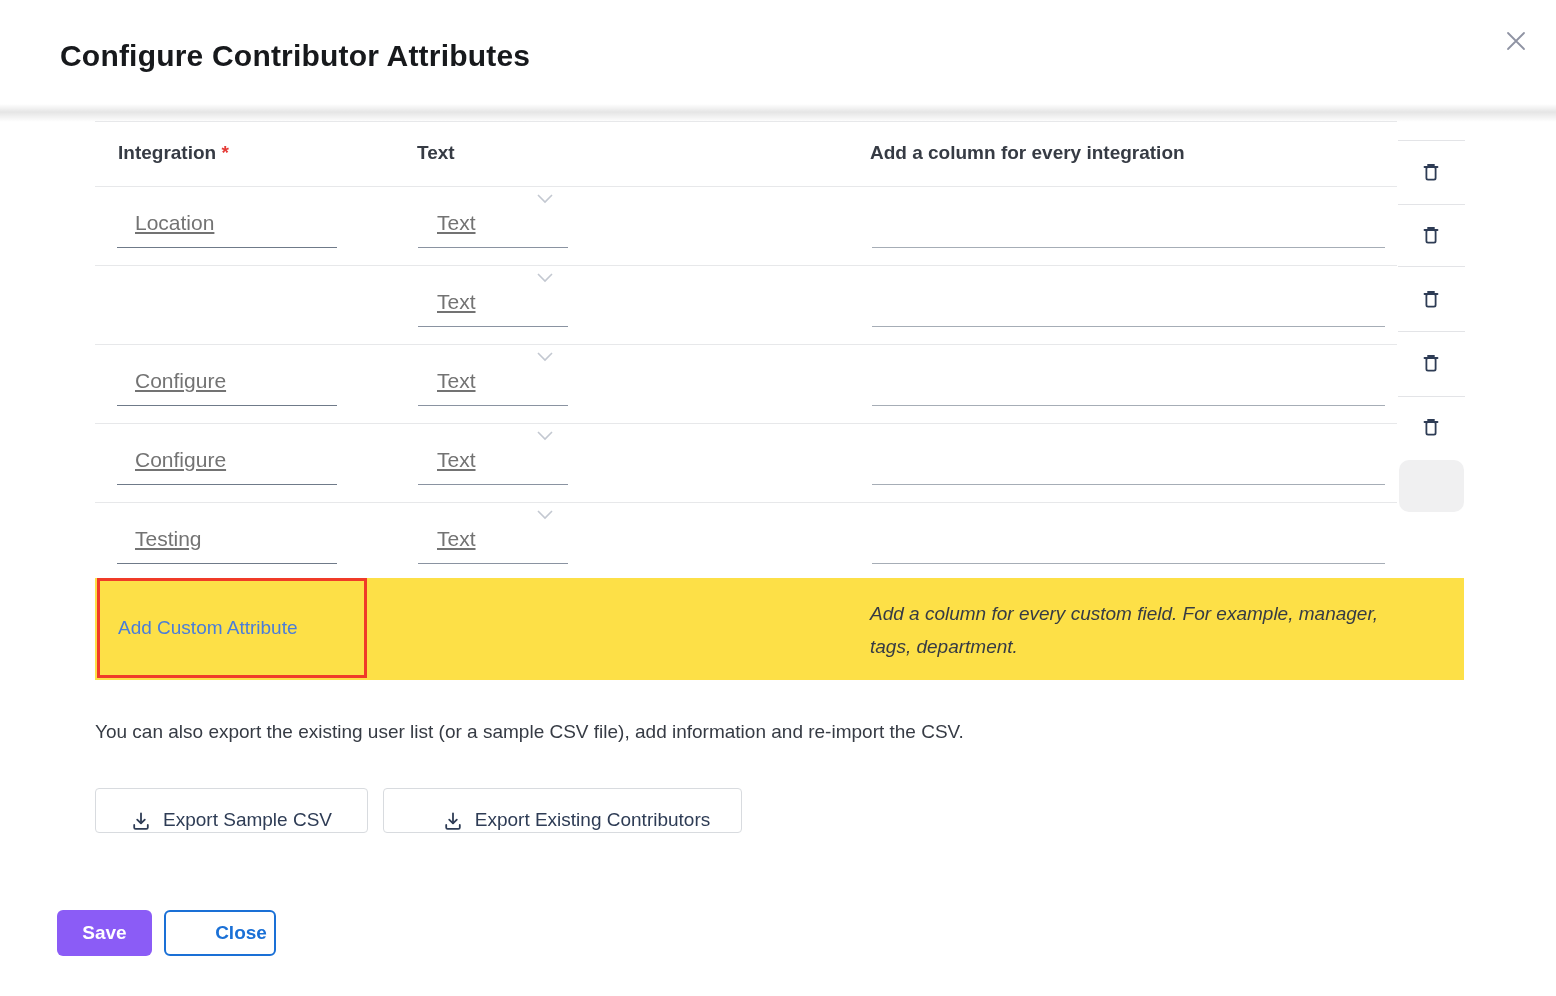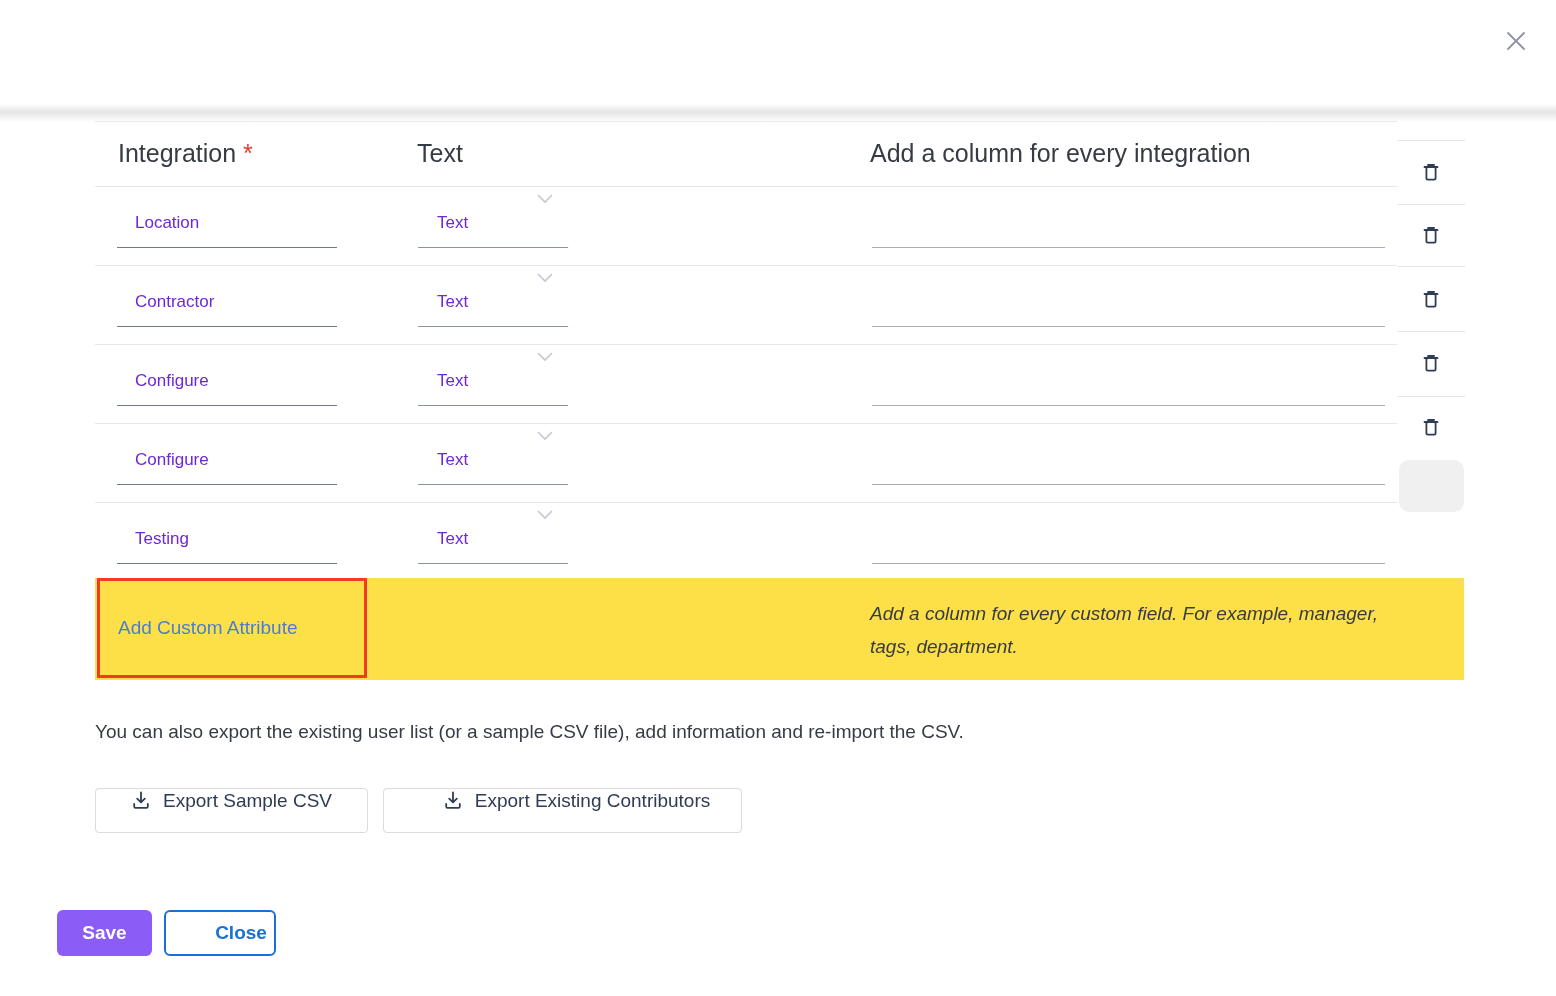--- a/index.html
+++ b/index.html
@@ -14,26 +14,26 @@
            padding:0;cursor:pointer;}
 
   
   .scroll-shadow{position:absolute;left:0;top:104px;width:1556px;height:18px;
      background:linear-gradient(to bottom, rgba(255,255,255,0) 0%, rgba(0,0,0,0.10) 45%, rgba(255,255,255,0) 100%);}
 
   
   .hline{position:absolute;left:95px;width:1302px;height:1px;background:#e7e8ea;}
   .trash-line{position:absolute;left:1398px;width:67px;height:1px;background:#e3e4e7;}
 
-  .hdr-text{position:absolute;font-size:25px;line-height:26px;color:#363b44;}
+  .hdr-text{position:absolute;font-size:19px;line-height:26px;color:#363b44;font-weight:bold;}
   .req{color:#e53935;}
 
   .data-row{position:absolute;left:95px;width:1302px;}
   .field{position:absolute;}
-  .fval{position:absolute;left:0;top:0;font-size:17px;line-height:26px;color:#6d28d9;white-space:nowrap;}
+  .fval{position:absolute;left:0;top:0;font-size:21px;line-height:26px;color:#737373;white-space:nowrap;text-decoration:underline;}
   .uline{position:absolute;left:0;right:0;height:1px;}
   .ul-dark{background:#6f7a89;}
   .ul-mid{background:#8a93a1;}
   .ul-light{background:#a6adb6;}
   .chev{position:absolute;right:14px;top:7px;}
 
   .name-field{left:22px;width:220px;height:79px;}
   .name-field .fval{left:18px;top:24px;}
   .name-field .uline{top:61px;}
   .type-select{left:323px;width:150px;height:79px;cursor:pointer;}
@@ -52,37 +52,38 @@
   .custom-row{position:absolute;left:95px;top:578px;width:1369px;height:102px;background:#fde047;}
   .custom-link{position:absolute;left:23px;top:37px;font-size:19px;line-height:26px;color:#4a7dd9;
                text-decoration:none;cursor:pointer;}
   .custom-desc{position:absolute;left:775px;top:19px;width:520px;font-size:19px;line-height:33px;color:#363b44;font-style:italic;}
   .red-annotation{position:absolute;left:97px;top:578px;width:270px;height:100px;border:3px solid #f03b28;
                   box-sizing:border-box;pointer-events:none;background:transparent;}
 
   
   .export-note{position:absolute;left:95px;top:719px;font-size:19px;line-height:26px;color:#363b44;}
   .export-btn{position:absolute;top:788px;height:45px;background:#fff;border:1px solid #d8dbdf;border-radius:4px;
-              display:flex;align-items:flex-start;justify-content:center;gap:12px;cursor:pointer;
+              display:flex;align-items:flex-end;justify-content:center;gap:12px;cursor:pointer;
               font-family:"Liberation Sans",sans-serif;font-size:19px;color:#2e3c55;box-sizing:border-box;}
   .btn-sample{left:95px;width:273px;}
   .btn-existing{left:383px;width:359px;padding-left:34px;}
 
   .save-btn{position:absolute;left:57px;top:910px;width:95px;height:46px;background:#8b5cf6;color:#fff;
             border:none;border-radius:6px;font-family:"Liberation Sans",sans-serif;font-size:19px;
             font-weight:700;cursor:pointer;}
   .close-btn{position:absolute;left:164px;top:910px;width:112px;height:46px;background:#fff;color:#1a70d6;
             border:2px solid #1a70d6;border-radius:6px;font-family:"Liberation Sans",sans-serif;font-size:19px;
             font-weight:700;cursor:pointer;box-sizing:border-box;padding-left:48px;}
 </style>
 </head>
 <body>
 
 <div class="modal">
 
+  <h1 class="dlg-title">Configure Contributor Attributes</h1>
   <button class="close-x" aria-label="Close dialog">
     <svg width="30" height="30" viewBox="0 0 30 30">
       <path d="M7 7 L23 23 M23 7 L7 23" stroke="#8f93a3" stroke-width="1.8" fill="none" stroke-linecap="round"></path>
     </svg>
   </button>
 
   <div class="scroll-shadow"></div>
 
   <div class="hline" style="top:121px"></div>
   <div class="hline" style="top:186px"></div>
@@ -111,24 +112,20 @@
         <polyline points="2,2 9,9 16,2" fill="none" stroke="#c3c8d1" stroke-width="1.6"></polyline>
       </svg>
       <div class="uline ul-mid"></div>
     </div>
     <div class="field col-input">
       <div class="uline ul-light"></div>
     </div>
   </div>
 
   <div class="data-row" style="top:265px;height:79px">
-    <div class="field name-field">
-      <span class="fval">Contractor</span>
-      <div class="uline ul-dark"></div>
-    </div>
     <div class="field type-select">
       <span class="fval">Text</span>
       <svg class="chev" width="18" height="11" viewBox="0 0 18 11">
         <polyline points="2,2 9,9 16,2" fill="none" stroke="#c3c8d1" stroke-width="1.6"></polyline>
       </svg>
       <div class="uline ul-mid"></div>
     </div>
     <div class="field col-input">
       <div class="uline ul-light"></div>
     </div>

